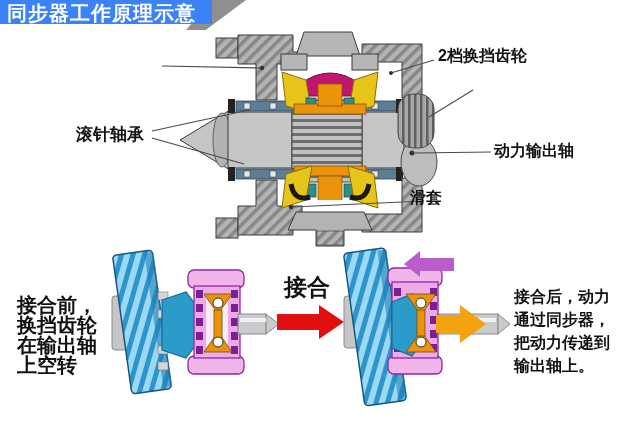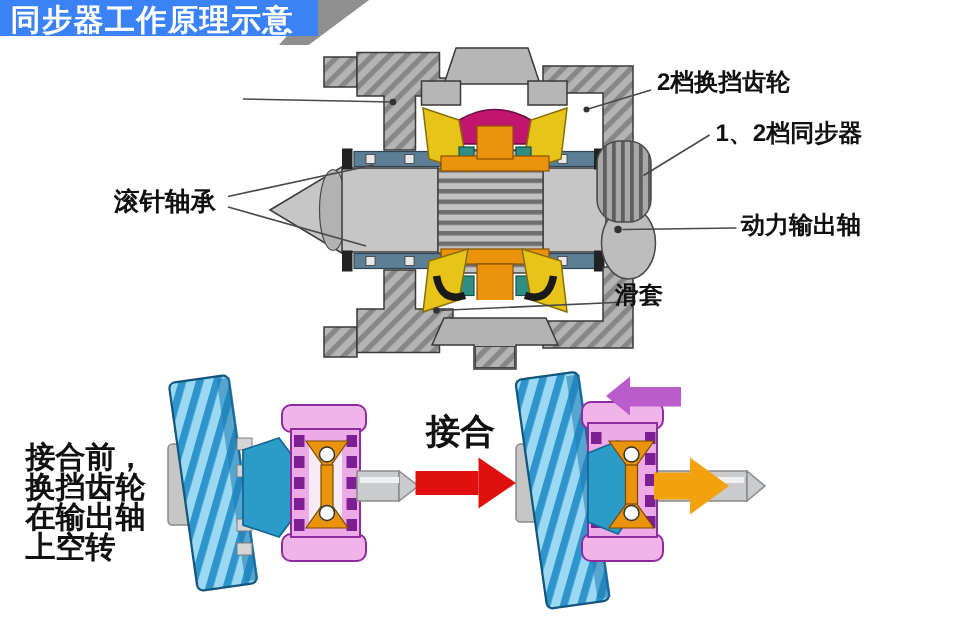--- a/index.html
+++ b/index.html
@@ -253,21 +253,21 @@
       </g>
     </g>
   </svg>
 
   <div class="title-slash"></div>
   <div class="title-box">
     <span>同步器工作原理示意图</span>
   </div>
 
   <div class="lbl" style="left:438px;top:47px">2档换挡齿轮</div>
-  <div class="lbl" style="left:477px;top:81px">1、2档同步器</div>
   <div class="lbl" style="left:494px;top:142px">动力输出轴</div>
   <div class="lbl" style="left:76px;top:126px;font-size:17px">滚针轴承</div>
   <div class="lbl" style="left:410px;top:189px">滑套</div>
 
   <div class="caption caption-before">接合前，换挡齿轮在输出轴上空转</div>
   <div class="engage-label">接合</div>
+  <div class="caption caption-after">接合后，动力通过同步器，把动力传递到输出轴上。</div>
 
 </div>
 
 </body></html>

